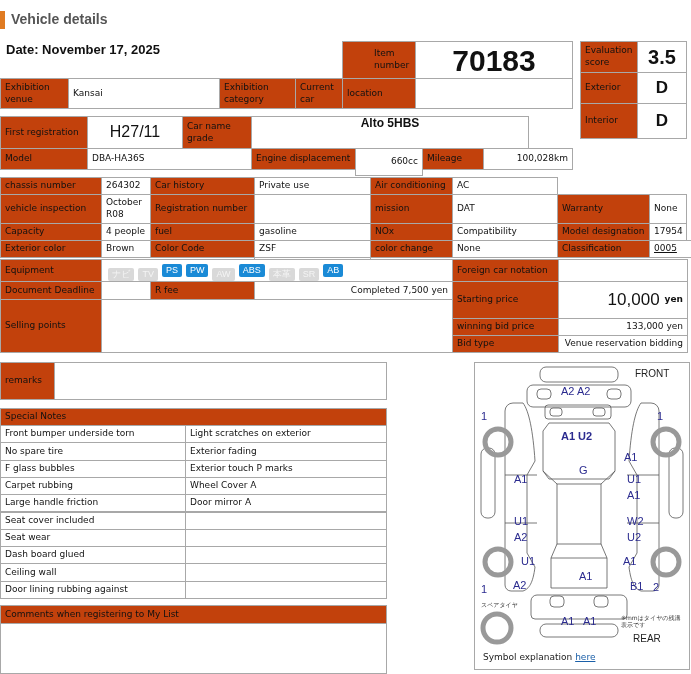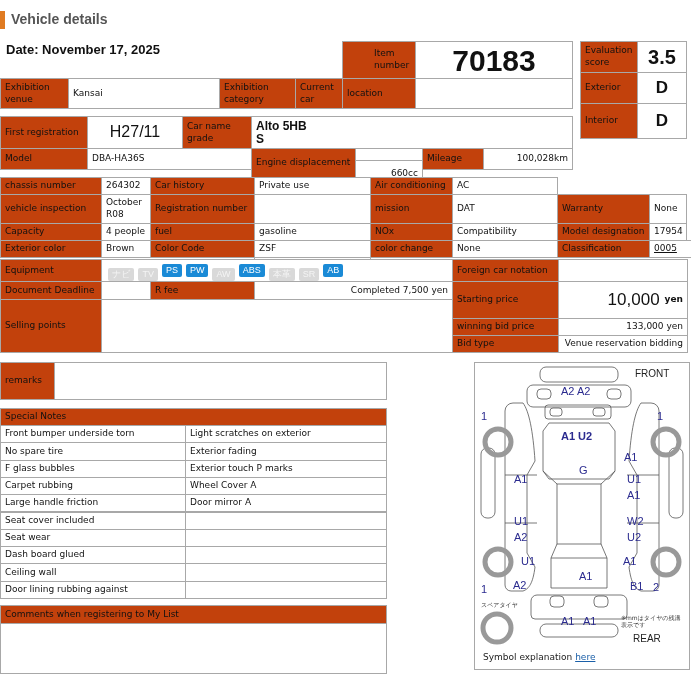--- a/index.html
+++ b/index.html
@@ -42,28 +42,28 @@
 <div class="c ctr big" style="left:637px;top:103px;width:50px;height:36px;font-size:17px;">D</div>
 
 <div class="c h" style="left:0;top:78px;width:69px;height:31px;">Exhibition venue</div>
 <div class="c" style="left:68px;top:78px;width:152px;height:31px;">Kansai</div>
 <div class="c h" style="left:219px;top:78px;width:77px;height:31px;">Exhibition category</div>
 <div class="c h" style="left:295px;top:78px;width:48px;height:31px;">Current car</div>
 
 <div class="c h" style="left:0;top:116px;width:88px;height:33px;">First registration</div>
 <div class="c ctr" style="left:87px;top:116px;width:96px;height:33px;font-size:16px;font-family:'Liberation Sans',sans-serif;">H27/11</div>
 <div class="c h" style="left:182px;top:116px;width:70px;height:33px;">Car name grade</div>
-<div class="c big" style="left:251px;top:116px;width:322px;height:33px;flex-direction:column;align-items:flex-start;justify-content:center;font-size:12px;line-height:1.05;">
+<div class="c big" style="left:251px;top:116px;width:278px;height:33px;align-items:flex-start;justify-content:center;font-size:12px;line-height:1.05;">
   <span>Alto 5HB</span>
   <span>S</span>
 </div>
 <div class="c h" style="left:0;top:148px;width:88px;height:22px;">Model</div>
 <div class="c" style="left:87px;top:148px;width:165px;height:22px;">DBA-HA36S</div>
-<div class="c h" style="left:251px;top:148px;width:105px;height:30px;">Engine displacement</div>
-<div class="c r" style="left:355px;top:160px;width:68px;height:28px;padding-left:16px;">660cc</div>
+<div class="c h" style="left:251px;top:148px;width:105px;height:22px;">Engine displacement</div>
+<div class="c r" style="left:355px;top:148px;width:68px;height:28px;padding-left:16px;">660cc</div>
 <div class="c h" style="left:422px;top:148px;width:62px;height:22px;">Mileage</div>
 <div class="c r" style="left:483px;top:148px;width:90px;height:22px;">100,028km</div>
 
 <div class="c h" style="left:0;top:177px;width:102px;height:18px;">chassis number</div>
 <div class="c" style="left:101px;top:177px;width:50px;height:18px;">264302</div>
 <div class="c h" style="left:150px;top:177px;width:105px;height:18px;">Car history</div>
 <div class="c" style="left:254px;top:177px;width:117px;height:18px;">Private use</div>
 <div class="c h" style="left:370px;top:177px;width:83px;height:18px;">Air conditioning</div>
 <div class="c" style="left:452px;top:177px;width:106px;height:18px;">AC</div>
 

